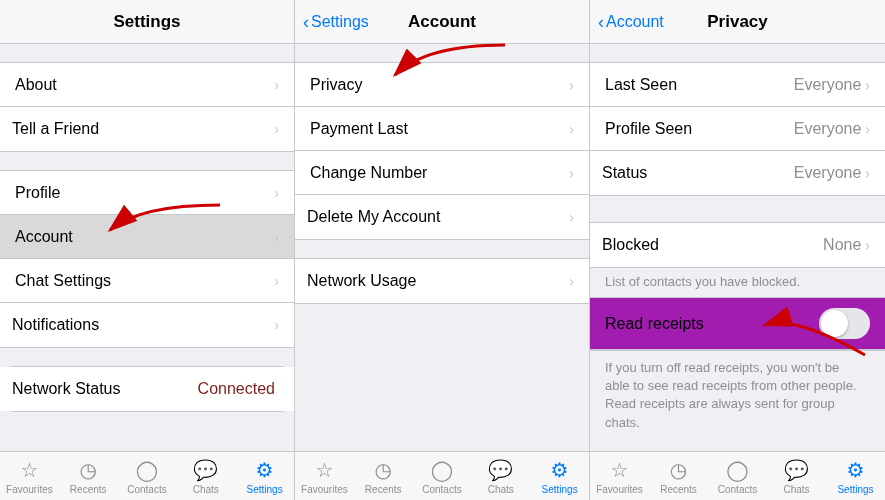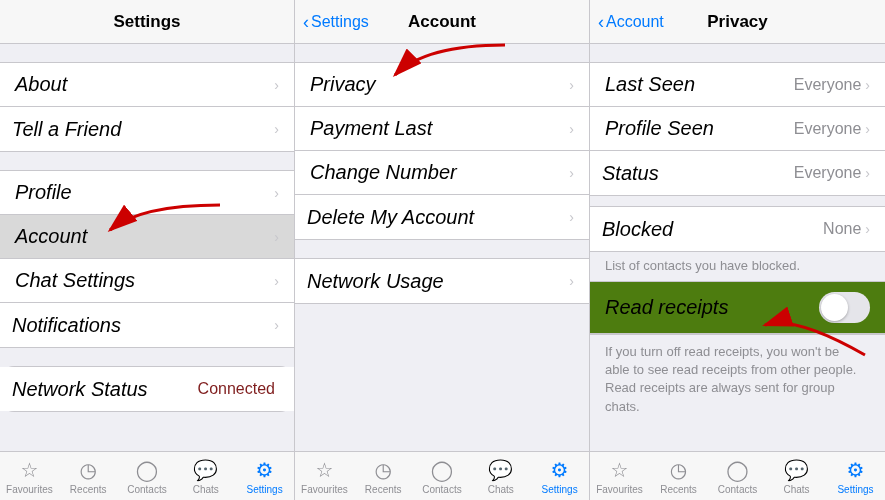--- a/index.html
+++ b/index.html
@@ -67,23 +67,22 @@
       border-bottom: 1px solid #c8c7cc;
       background: #fff;
       cursor: pointer;
     }
     .list-item:last-child {
       border-bottom: none;
       padding-left: 12px;
     }
     .list-item-label {
       flex: 1;
-      font-size: 20px;
+      font-size: 16px;
       color: #000;
-      font-style: italic;
     }
     .list-item-value {
       font-size: 16px;
       color: #8e8e93;
       margin-right: 4px;
       text-align: right;
     }
     .list-item-value.connected {
       color: #7f1d1d;
     }
@@ -155,21 +154,21 @@
       background: #fff;
       box-shadow: 0 1px 3px rgba(0,0,0,0.3);
       transition: left 0.2s;
     }
     
     .list-item-tall {
       display: flex;
       align-items: center;
       padding: 10px 15px;
       border-bottom: 1px solid #c8c7cc;
-      background: #4d7c0f;
+      background: #a21caf;
       min-height: 44px;
     }
     .list-item-tall-content {
       flex: 1;
     }
     .receipt-description {
       padding: 8px 24px 10px 15px;
       font-size: 13px;
       color: #8e8e93;
       background: #efeff4;
@@ -343,21 +342,21 @@
         <span class="list-item-label">Profile Seen</span>
         <span class="list-item-value">Everyone</span>
         <span class="chevron-right">›</span>
       </div>
       <div class="list-item">
         <span class="list-item-label">Status</span>
         <span class="list-item-value">Everyone</span>
         <span class="chevron-right">›</span>
       </div>
     </div>
-    <div class="section-group" style="margin-top:10px;">
+    <div class="section-group" style="margin-top:26px;">
       <div class="list-item">
         <span class="list-item-label">Blocked</span>
         <span class="list-item-value">None</span>
         <span class="chevron-right">›</span>
       </div>
     </div>
     <div class="list-annotation">List of contacts you have blocked.</div>
     <div class="section-group" style="margin-top:0; border-top:none;">
       <div class="list-item-tall">
         <div class="list-item-tall-content">

